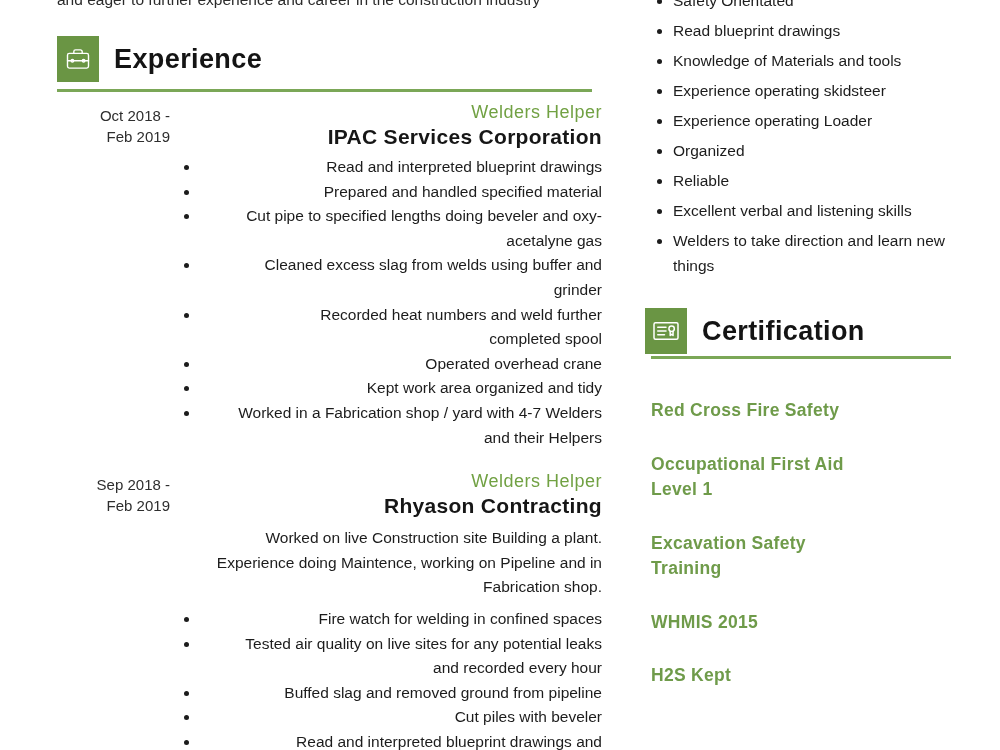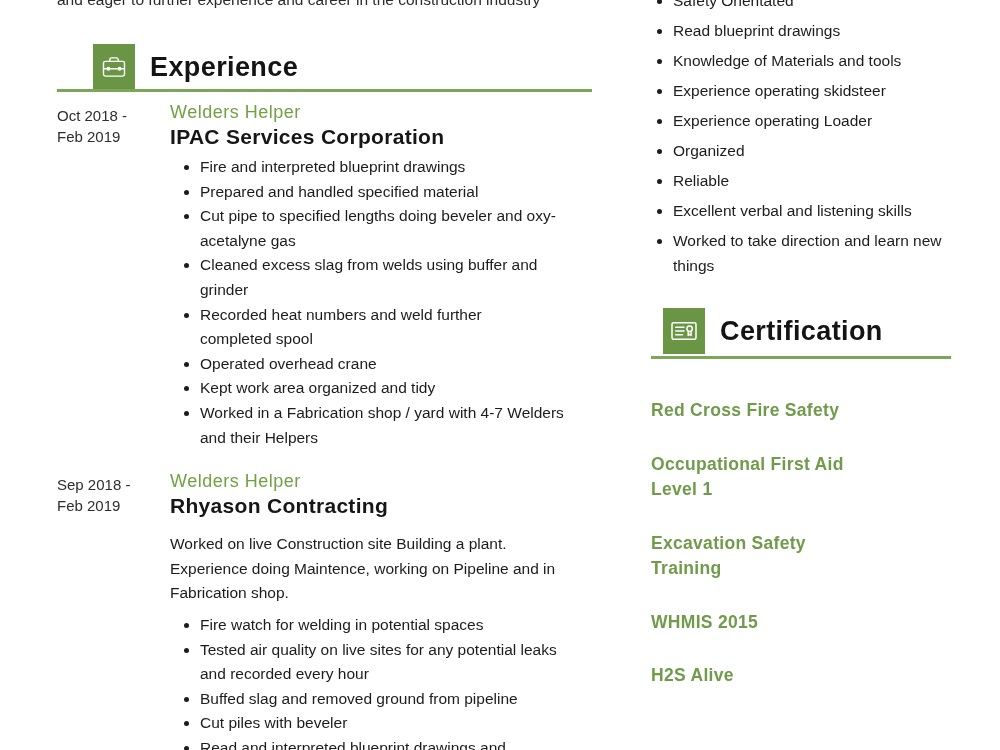--- a/index.html
+++ b/index.html
@@ -33,55 +33,55 @@
   .icon-box{
     width:42px;height:46px;background:var(--green-block);
     display:flex;align-items:center;justify-content:center;flex:0 0 auto;
   }
   .section-title{
     font-size:27px;font-weight:bold;color:#141414;letter-spacing:0.4px;
   }
   .rule{
     position:absolute;height:3px;background:var(--green-line);
   }
-  .exp-header{top:44px;left:57px;margin-left:36px;}
+  .exp-header{top:36px;left:57px;}
   .exp-rule{top:89px;left:57px;width:535px;}
   
   .jobs{position:absolute;top:101px;left:57px;width:545px;}
-  .job{display:flex;margin-bottom:20px;}
+  .job{display:flex;margin-bottom:20px;text-align:right;}
   .job-dates{
     width:113px;flex:0 0 auto;padding-top:4px;
     font-size:15px;line-height:21px;color:var(--text-date);
   }
   .job-body{flex:1;}
   .job-role{
     font-size:18px;font-weight:normal;color:var(--green-text);
     letter-spacing:0.5px;line-height:22px;
   }
   .job-company{
     font-size:21px;font-weight:bold;color:#161616;
     letter-spacing:0.3px;line-height:22px;margin-top:3px;
   }
   .job-intro{
-    font-size:15.5px;line-height:24.6px;margin-top:15px;white-space:pre-line;
+    font-size:15.5px;line-height:24.6px;margin-top:9px;white-space:pre-line;
   }
   ul.bullets{
     list-style:disc outside;margin:7px 0 0 0;padding-left:30px;
     font-size:15.5px;line-height:24.6px;
   }
   ul.bullets li{white-space:pre-line;}
   
   ul.skills{
     position:absolute;top:-12px;left:651px;width:300px;
     list-style:disc outside;padding-left:22px;
     font-size:15.5px;line-height:25px;
   }
   ul.skills li{margin-bottom:5px;white-space:pre-line;}
   
-  .cert-header{top:308px;left:663px;}
+  .cert-header{top:308px;left:645px;}
   .cert-rule{top:356px;left:651px;width:300px;}
   ul.certs{
     position:absolute;top:370px;left:651px;width:300px;
     list-style:none;
   }
   ul.certs li{
     font-size:17.5px;font-weight:bold;color:var(--green-cert);
     letter-spacing:0.3px;line-height:25.5px;margin-bottom:24px;
     white-space:pre-line;
     margin-top:28px;
@@ -113,21 +113,21 @@
   <div class="job">
     <div class="job-dates">
       <div>Oct 2018 -</div>
       <div>Feb 2019</div>
     </div>
     <div class="job-body">
       <div class="job-role">Welders Helper</div>
       <div class="job-company">IPAC Services Corporation</div>
 
       <ul class="bullets">
-            <li>Fire and interpreted blueprint drawings</li>
+            <li>Read and interpreted blueprint drawings</li>
             <li>Prepared and handled specified material</li>
             <li>Cut pipe to specified lengths doing beveler and oxy-
 acetalyne gas</li>
             <li>Cleaned excess slag from welds using buffer and
 grinder</li>
             <li>Recorded heat numbers and weld further
 completed spool</li>
             <li>Operated overhead crane</li>
             <li>Kept work area organized and tidy</li>
             <li>Worked in a Fabrication shop / yard with 4-7 Welders
@@ -141,42 +141,42 @@
       <div>Sep 2018 -</div>
       <div>Feb 2019</div>
     </div>
     <div class="job-body">
       <div class="job-role">Welders Helper</div>
       <div class="job-company">Rhyason Contracting</div>
       <div class="job-intro">Worked on live Construction site Building a plant.
 Experience doing Maintence, working on Pipeline and in
 Fabrication shop.</div>
       <ul class="bullets">
-            <li>Fire watch for welding in potential spaces</li>
+            <li>Fire watch for welding in confined spaces</li>
             <li>Tested air quality on live sites for any potential leaks
 and recorded every hour</li>
             <li>Buffed slag and removed ground from pipeline</li>
             <li>Cut piles with beveler</li>
             <li>Read and interpreted blueprint drawings and
 prepared specified materials needed</li>
           </ul>
     </div>
   </div>
 </div>
 
   <ul class="skills">
       <li>Safety Orientated</li>
       <li>Read blueprint drawings</li>
       <li>Knowledge of Materials and tools</li>
       <li>Experience operating skidsteer</li>
       <li>Experience operating Loader</li>
       <li>Organized</li>
       <li>Reliable</li>
       <li>Excellent verbal and listening skills</li>
-      <li>Worked to take direction and learn new
+      <li>Welders to take direction and learn new
 things</li>
     </ul>
 
   <div class="section-header cert-header">
     <div class="icon-box">
       <svg width="30" height="30" viewBox="0 0 40 40" fill="none" stroke="#ffffff" stroke-width="2" stroke-linecap="round" stroke-linejoin="round">
         <rect x="4" y="9" width="32" height="22" rx="2"></rect>
         <line x1="9" y1="15" x2="20" y2="15"></line>
         <line x1="9" y1="20" x2="20" y2="20"></line>
         <line x1="9" y1="25" x2="18" y2="25"></line>
@@ -188,16 +188,16 @@
   </div>
   <div class="rule cert-rule"></div>
 
   <ul class="certs">
       <li>Red Cross Fire Safety</li>
       <li>Occupational First Aid
 Level 1</li>
       <li>Excavation Safety
 Training</li>
       <li>WHMIS 2015</li>
-      <li>H2S Alive</li>
+      <li>H2S Kept</li>
     </ul>
 
 </div>
 
 </body></html>

